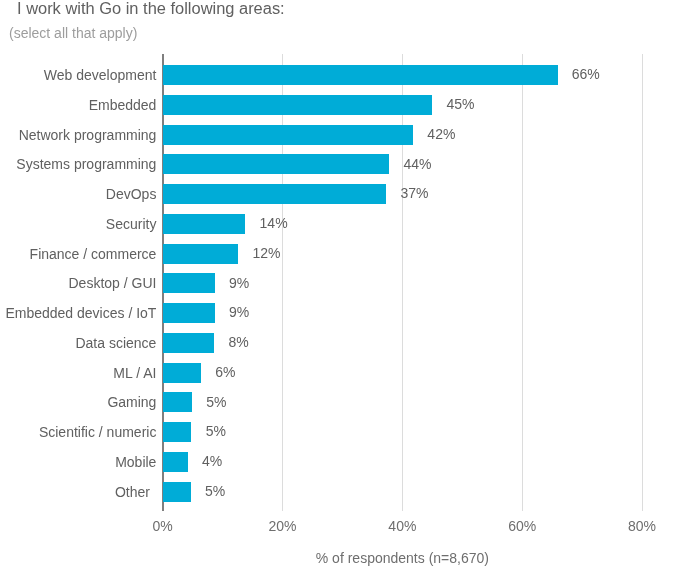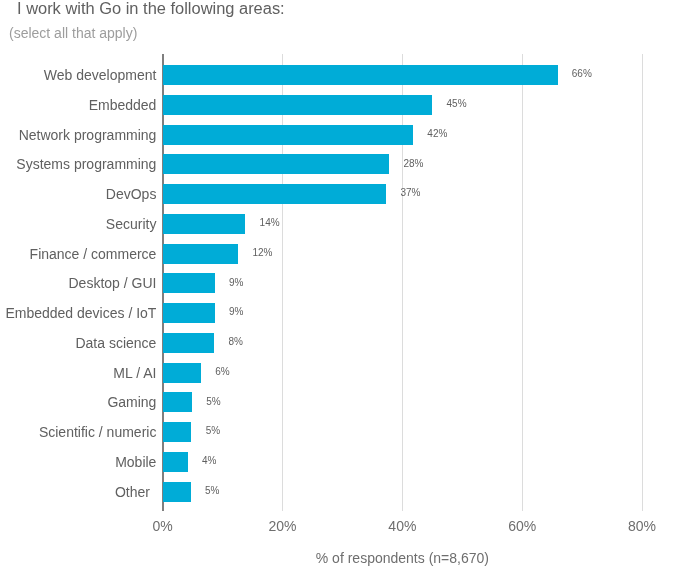--- a/index.html
+++ b/index.html
@@ -19,21 +19,21 @@
   .gridlines,.rows,.xticks{position:absolute;left:0;top:0;width:675px;height:578px;}
 
   .gridline{position:absolute;width:1.4px;background:#dcdcdc;}
   .axis-line{position:absolute;width:2.3px;background:#7f7f7f;}
 
   .row{position:absolute;left:0;width:675px;}
   .bar{position:absolute;top:0;background:#00acd7;}
   .cat{position:absolute;top:1.9px;text-align:right;
       font-size:14px;line-height:16px;color:#606060;white-space:nowrap;}
   .val{position:absolute;top:1.3px;
-      font-size:10px;line-height:16px;color:#606060;white-space:nowrap;}
+      font-size:14px;line-height:16px;color:#606060;white-space:nowrap;}
 
   .xtick{position:absolute;width:80px;text-align:center;
       font-size:14px;line-height:16px;color:#6e6e6e;white-space:nowrap;}
   .xaxis-label{position:absolute;width:675px;text-align:center;
       font-size:14px;line-height:16px;color:#6e6e6e;white-space:nowrap;}
 </style>
 </head>
 <body>
 
 <div id="root">
@@ -63,21 +63,21 @@
         <div class="val" style="left: 446.54px;">45%</div>
       </div>
       <div class="row" style="top: 124.7px; height: 19.9px;">
         <div class="cat" style="right: 518.6px;">Network programming</div>
         <div class="bar" style="left: 162.7px; width: 250.466px; height: 19.9px;"></div>
         <div class="val" style="left: 427.366px;">42%</div>
       </div>
       <div class="row" style="top: 154.45px; height: 19.9px;">
         <div class="cat" style="right: 518.6px;">Systems programming</div>
         <div class="bar" style="left: 162.7px; width: 226.498px; height: 19.9px;"></div>
-        <div class="val" style="left: 403.398px;">28%</div>
+        <div class="val" style="left: 403.398px;">44%</div>
       </div>
       <div class="row" style="top: 184.2px; height: 19.9px;">
         <div class="cat" style="right: 518.6px;">DevOps</div>
         <div class="bar" style="left: 162.7px; width: 223.502px; height: 19.9px;"></div>
         <div class="val" style="left: 400.402px;">37%</div>
       </div>
       <div class="row" style="top: 213.95px; height: 19.9px;">
         <div class="cat" style="right: 518.6px;">Security</div>
         <div class="bar" style="left: 162.7px; width: 82.6896px; height: 19.9px;"></div>
         <div class="val" style="left: 259.59px;">14%</div>

